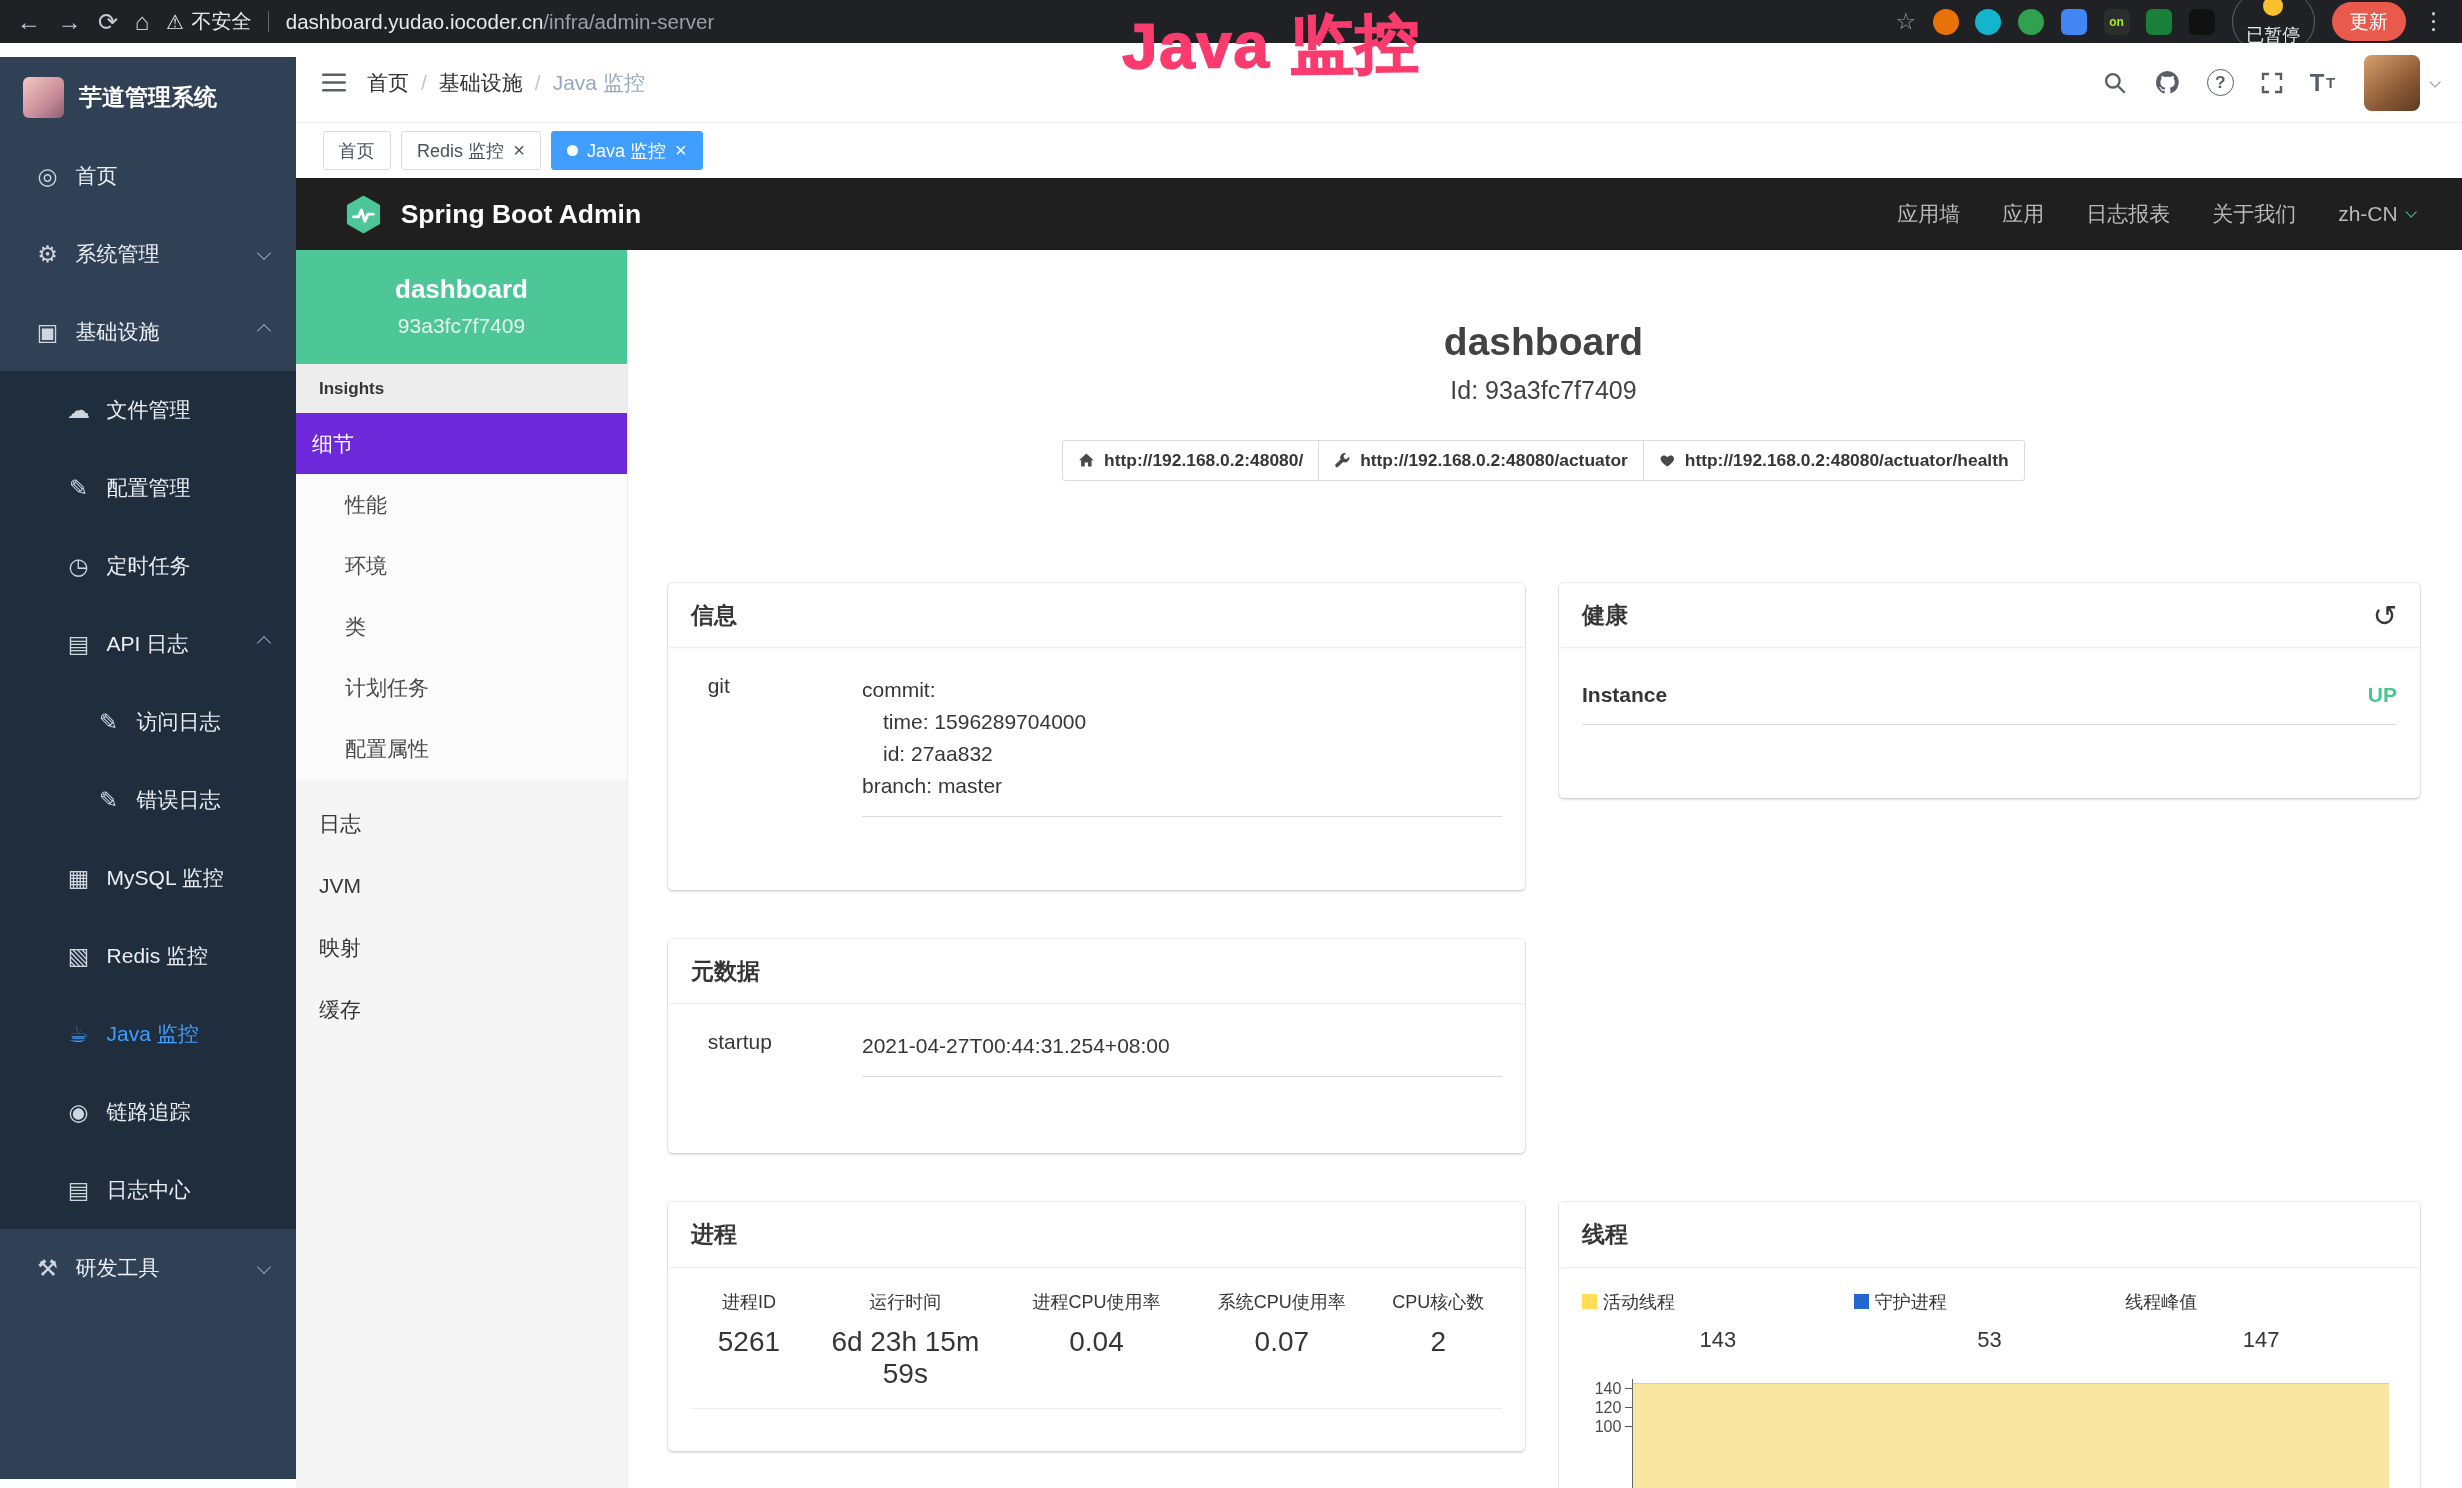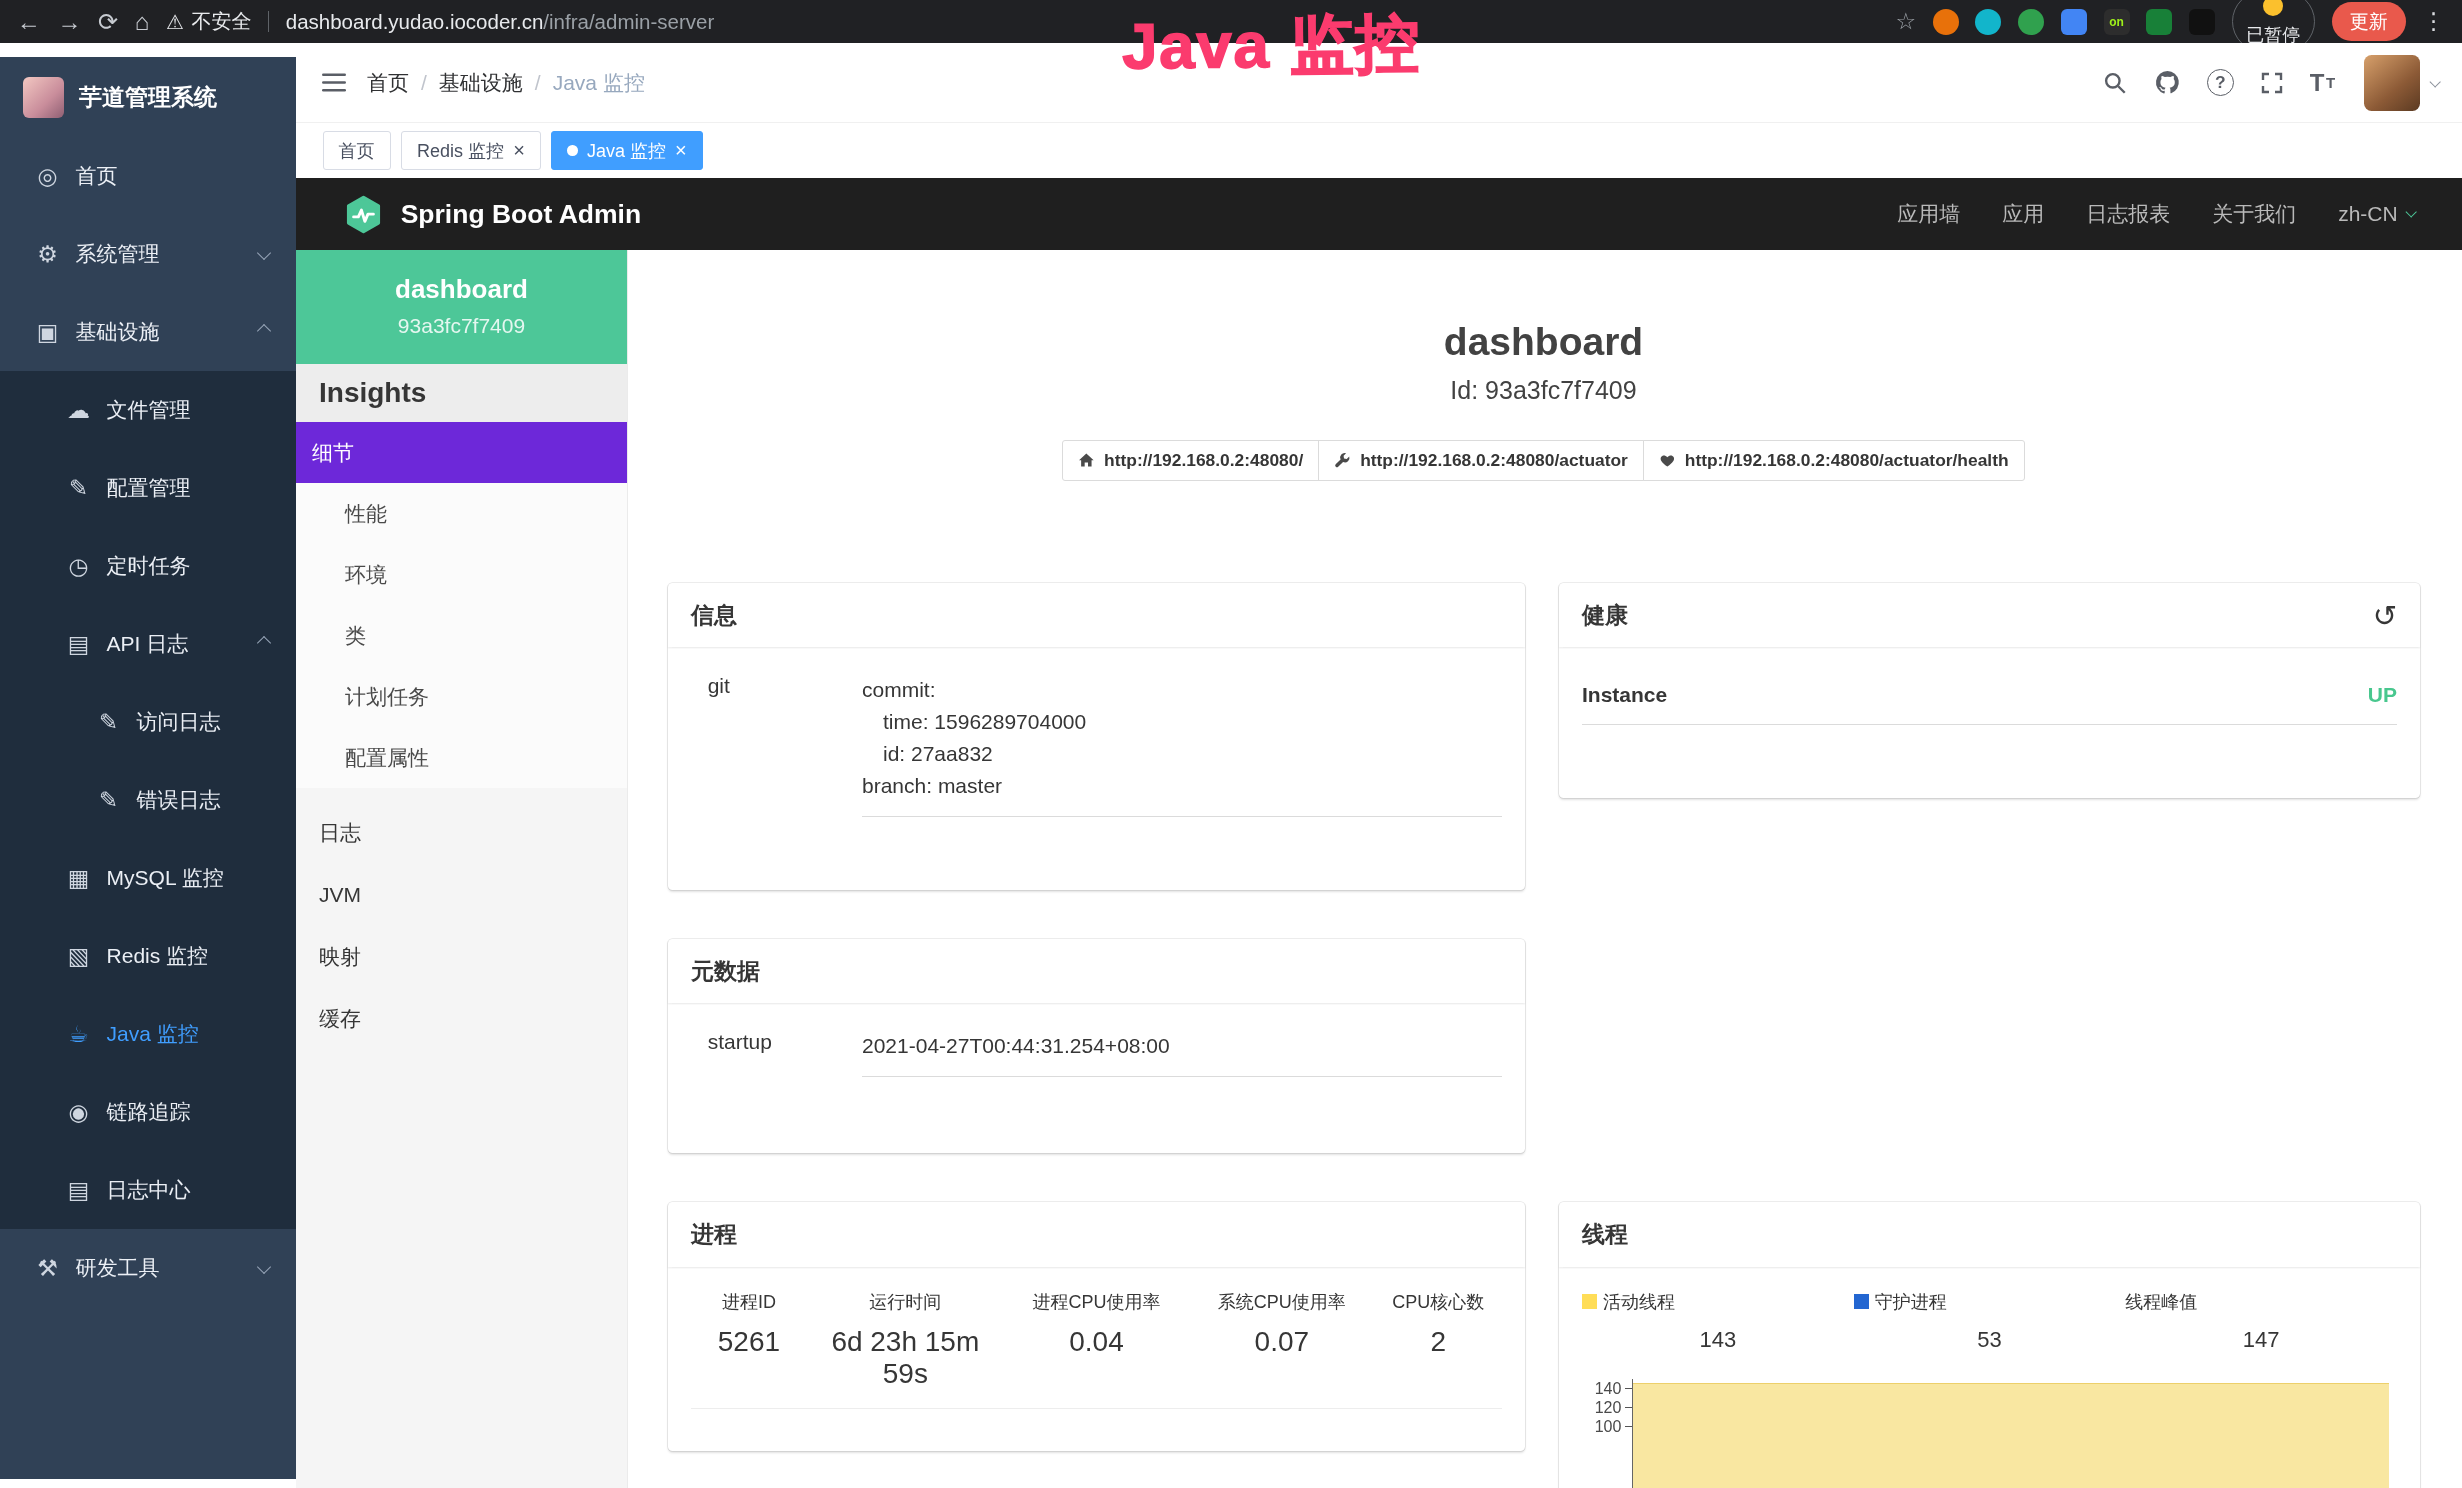--- a/index.html
+++ b/index.html
@@ -94,21 +94,21 @@
   .slink { color:#b9b9b9; font-size:21px; margin-left:42px; cursor:pointer; }
   .slocale { display:inline-flex; align-items:center; gap:9px; color:#b9b9b9; font-size:21px;
     margin-left:42px; cursor:pointer; }
   .chev.green { border-color:#4dc798; width:8.3px; height:8.3px; transform:rotate(45deg); margin-top:-4.6px; }
 
   
   .inst { position:absolute; left:296px; top:250px; bottom:0; width:331px; background:#f5f5f5; }
   .inst-head { background:#4dc798; text-align:center; padding:24px 15px 26px; cursor:pointer; }
   .iname { color:#fff; font-size:26px; font-weight:700; }
   .iid { color:rgba(255,255,255,.85); font-size:21px; margin-top:9px; }
-  .igroup { height:58px; display:flex; align-items:center; padding:0 23px; font-size:28px;
+  .igroup { height:49px; display:flex; align-items:center; padding:0 23px; font-size:17px;
     font-weight:700; color:#363636; background:#ededed; cursor:pointer; }
   .ichildren { background:#fbfbfb; }
   .ii { height:61px; display:flex; align-items:center; padding-left:49px; font-size:21px;
     color:#4a4a4a; cursor:pointer; }
   .ii.active { background:#6d28d9; color:#fff;padding-left:16px; }
   .iroot { height:62px; display:flex; align-items:center; padding-left:23px; font-size:21px;
     color:#363636; cursor:pointer; }
   .iroot.firstroot { margin-top:13.7px; }
 
   

